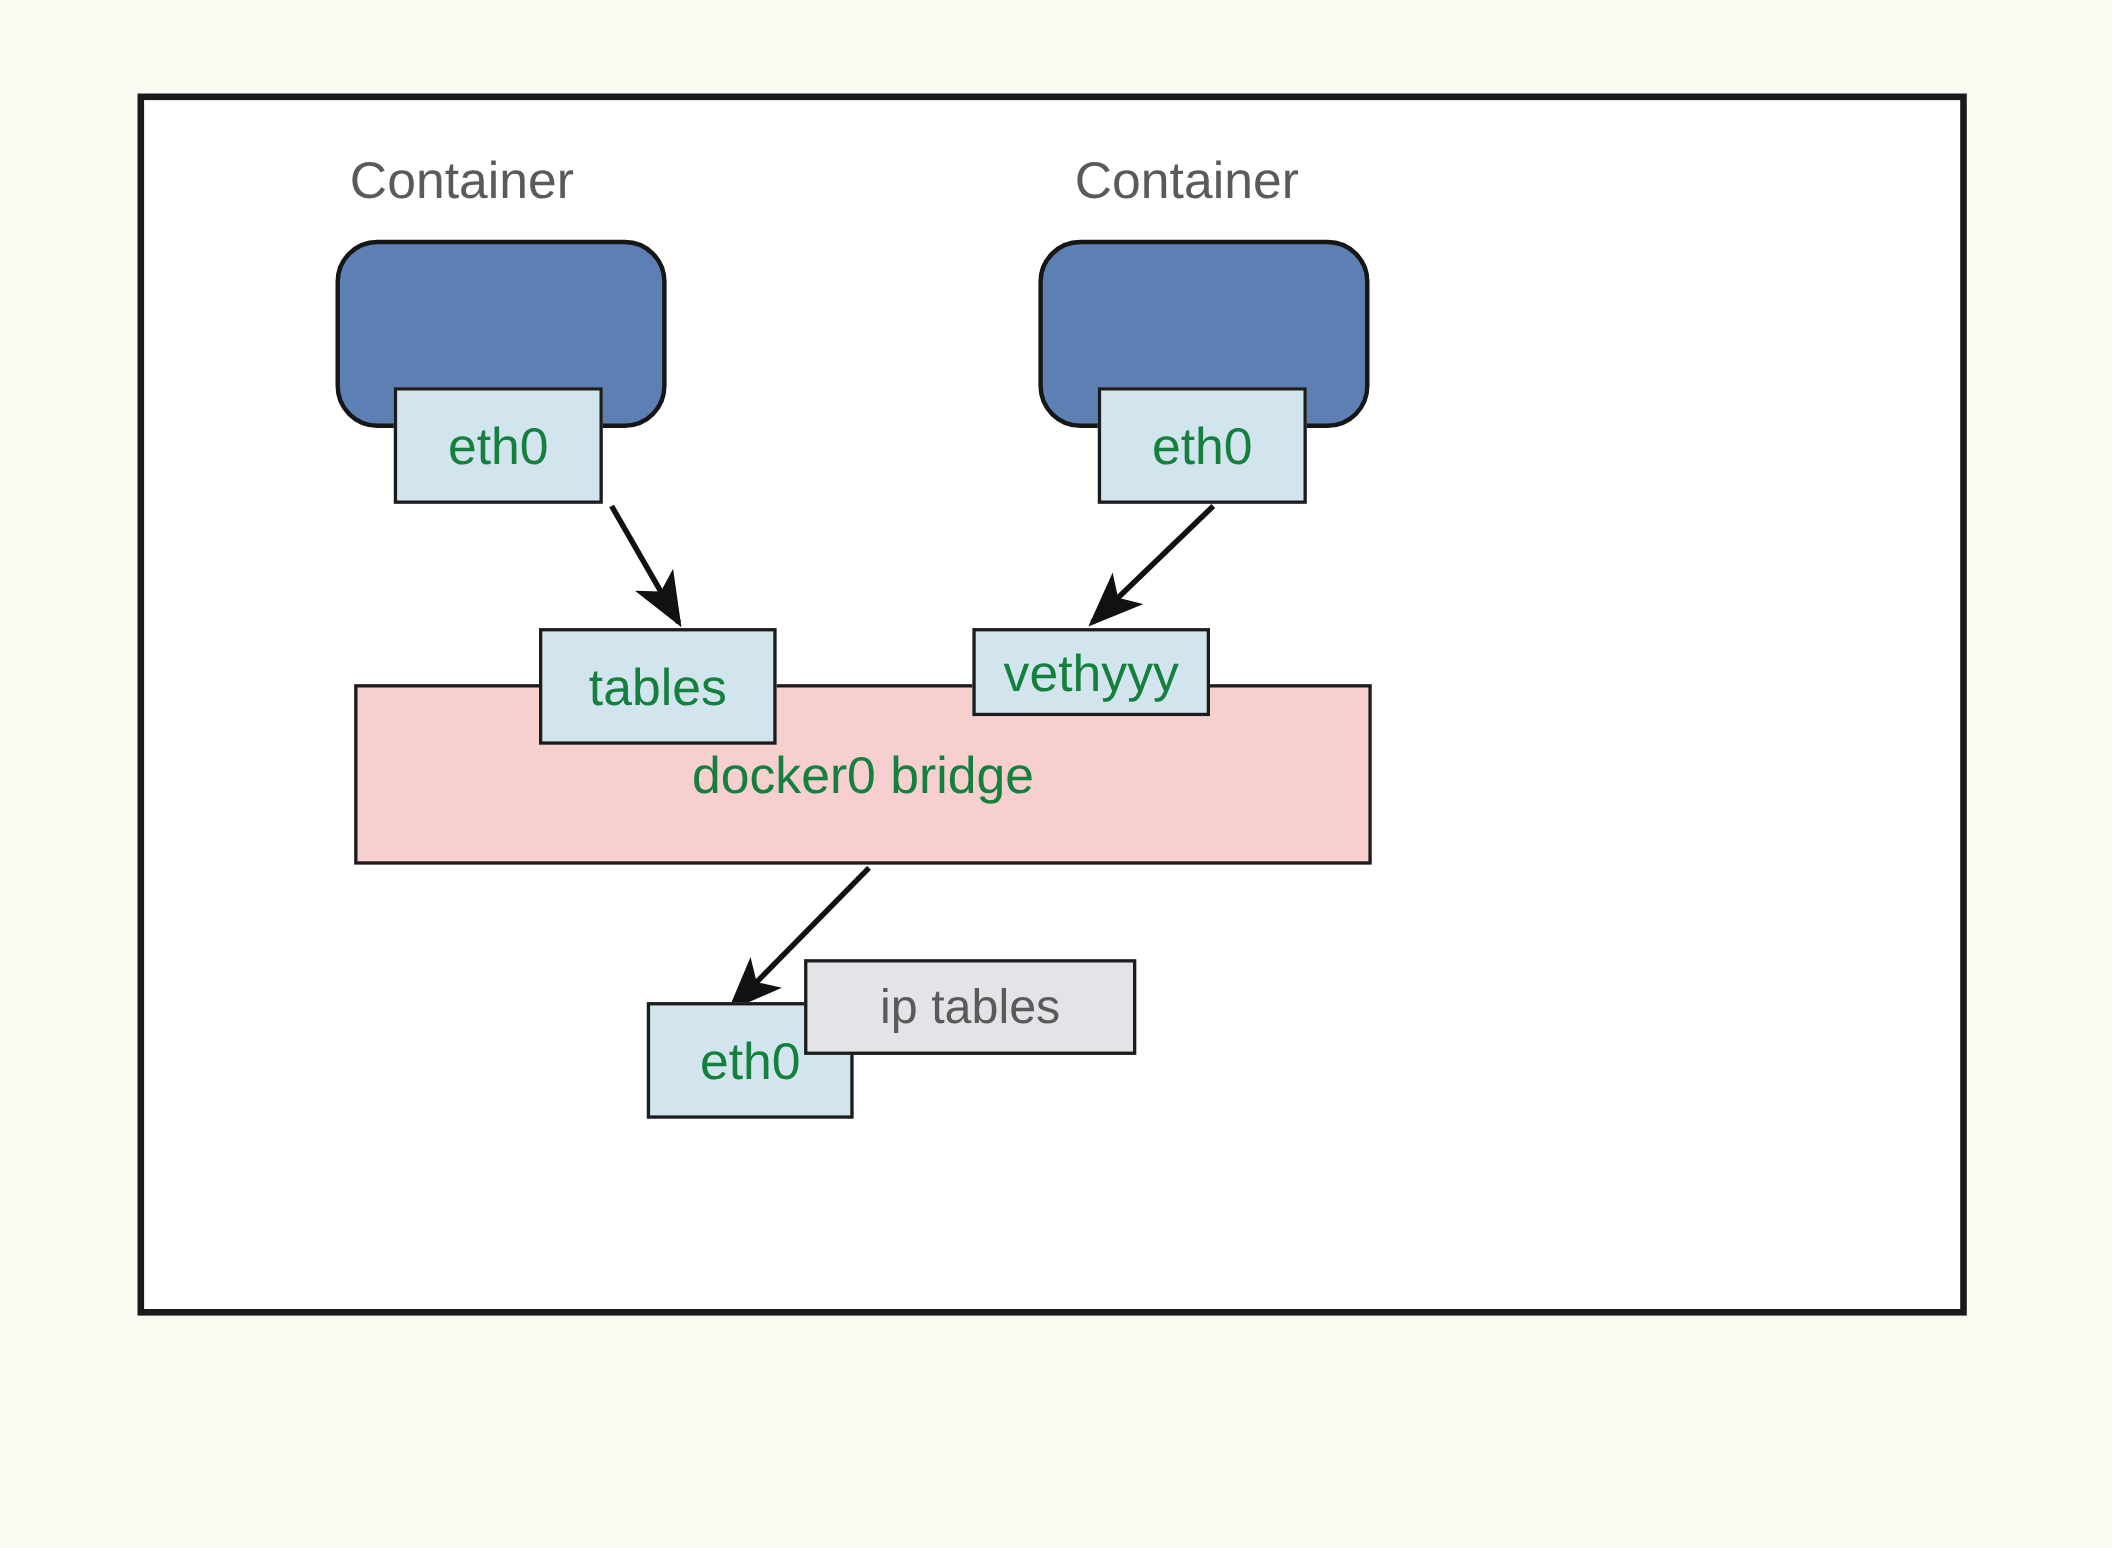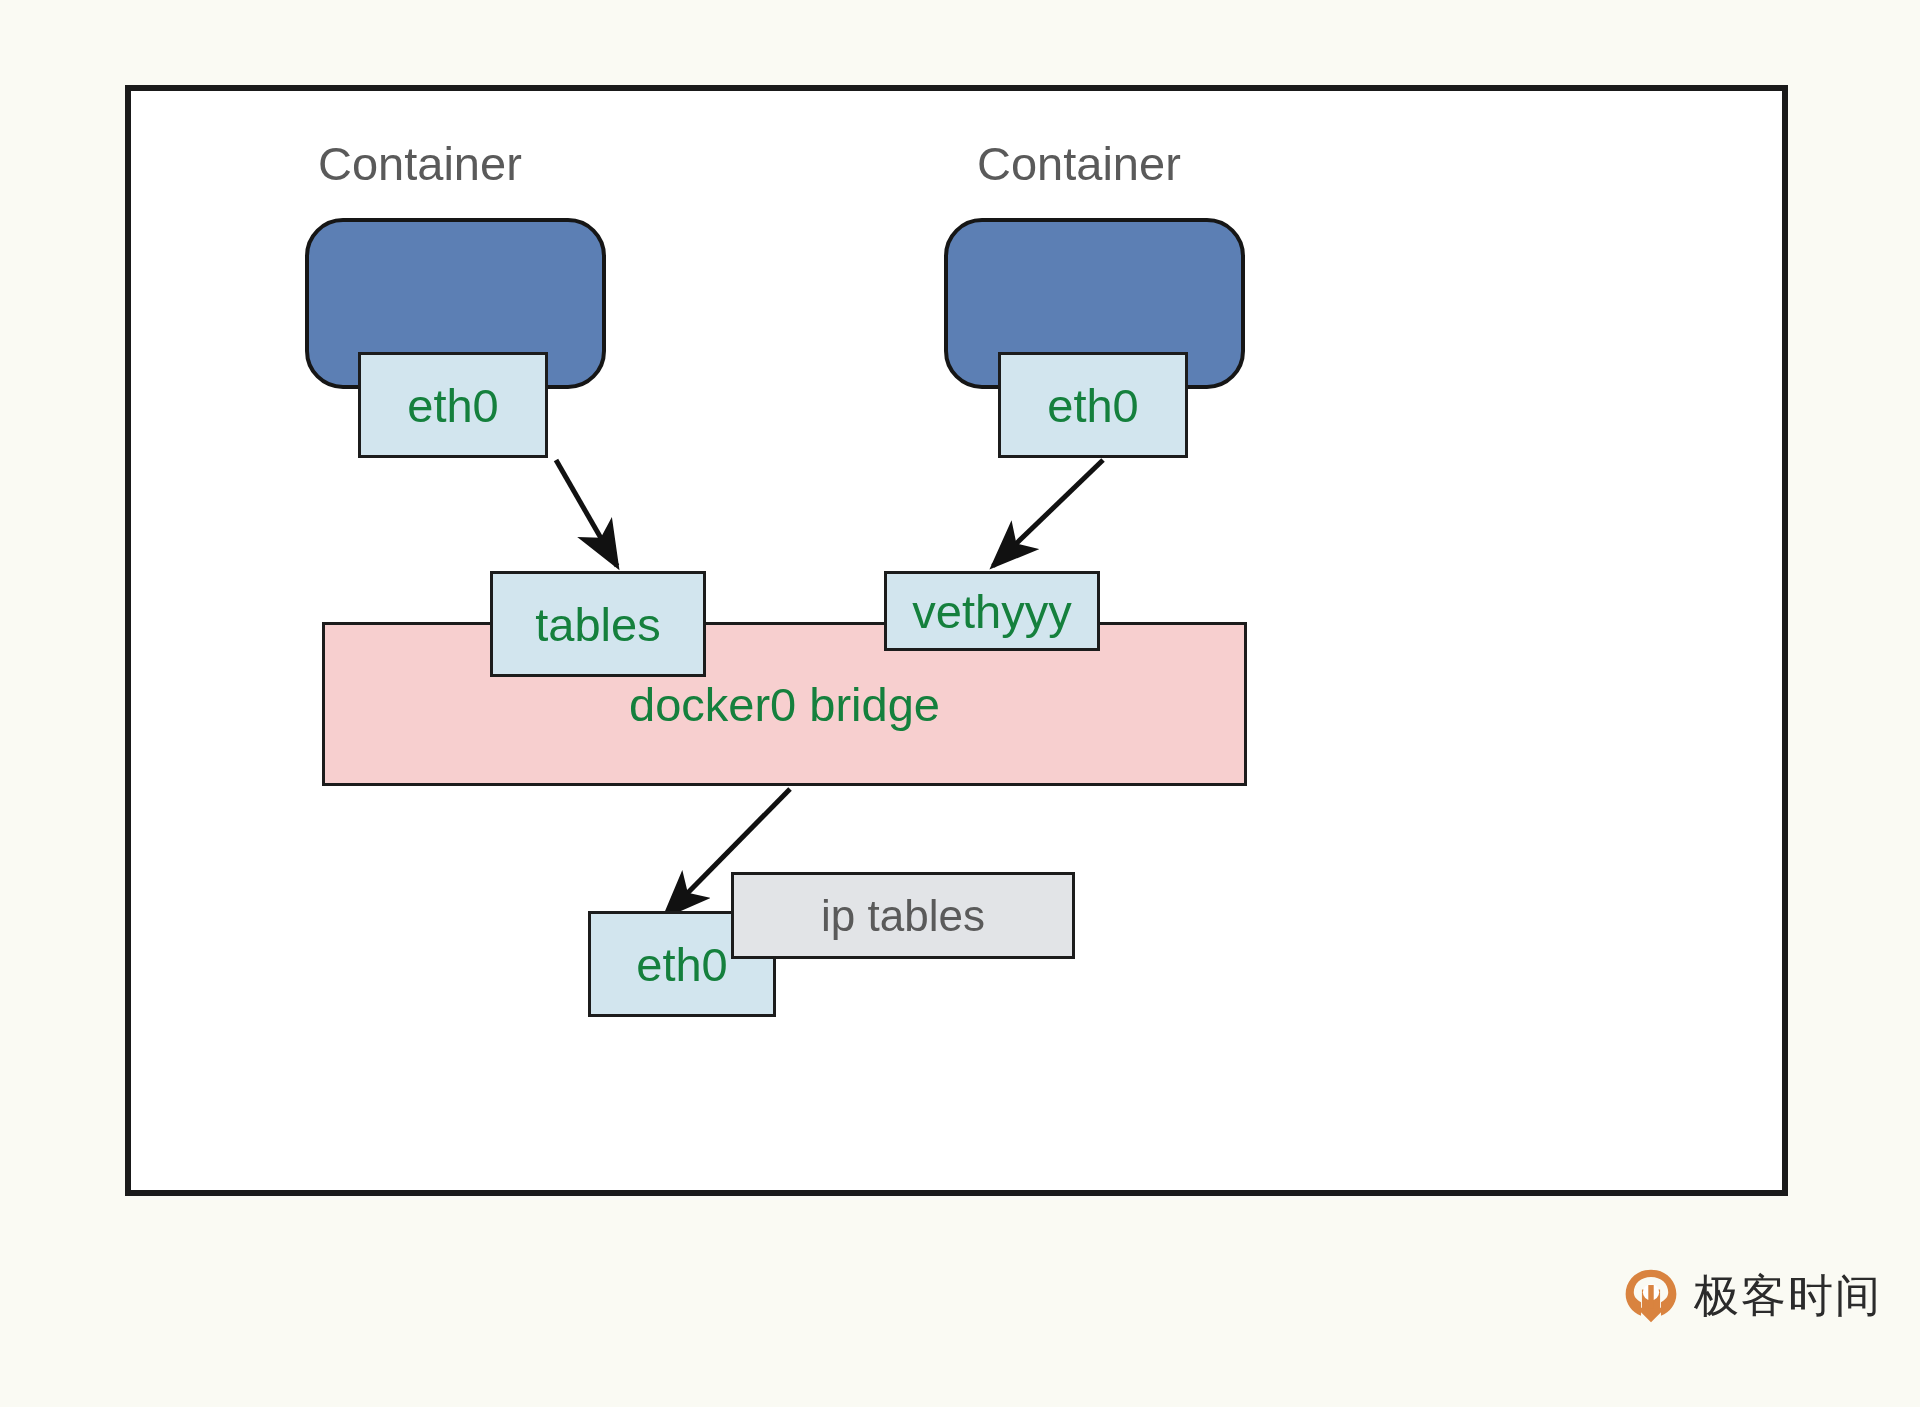--- a/index.html
+++ b/index.html
@@ -95,21 +95,21 @@
     font-size: 47px;
     line-height: 1;
     z-index: 1;
   }
 
   
   .iptables-box {
     position: absolute;
     left: 731px;
     top: 872px;
-    width: 344px;
+    width: 302px;
     height: 87px;
     background: #e2e4e7;
     border: 3px solid #1c1c1c;
     box-sizing: border-box;
     display: flex;
     align-items: center;
     justify-content: center;
     color: #5a5a5a;
     font-size: 44px;
     line-height: 1;
@@ -181,23 +181,14 @@
     <defs>
       <marker id="ah" markerWidth="11" markerHeight="11" refX="9" refY="4" orient="auto" markerUnits="strokeWidth">
         <path d="M0,0 L10,4 L0,8 L2.5,4 z" fill="#111111"></path>
       </marker>
     </defs>
     <line x1="556" y1="460" x2="617" y2="566" stroke="#111111" stroke-width="5" marker-end="url(#ah)"></line>
     <line x1="1103" y1="460" x2="993" y2="566" stroke="#111111" stroke-width="5" marker-end="url(#ah)"></line>
     <line x1="790" y1="789" x2="665" y2="916" stroke="#111111" stroke-width="5" marker-end="url(#ah)"></line>
   </svg>
 
-  <div class="brand-logo">
-    <svg class="brand-mark" viewBox="0 0 64 64">
-      <path d="M32 4 C16 4 4 16 4 31 C4 42 11 51 21 55 L21 40 C16 37 13 34 13 29 C13 19 21 12 32 12 C43 12 51 19 51 29 C51 34 48 37 43 40 L43 55 C53 51 60 42 60 31 C60 16 48 4 32 4 Z" fill="#d9833f"></path>
-      <path d="M22 26 L42 26 L42 46 L48 46 L32 62 L16 46 L22 46 Z" fill="#d9833f"></path>
-      <circle cx="32" cy="29" r="9" fill="#ffffff"></circle>
-      <path d="M29 21 L35 21 L35 47 L29 47 Z" fill="#d9833f"></path>
-    </svg>
-    <span class="brand-text">极客时间</span>
-  </div>
 
 </div>
 
 </body></html>

